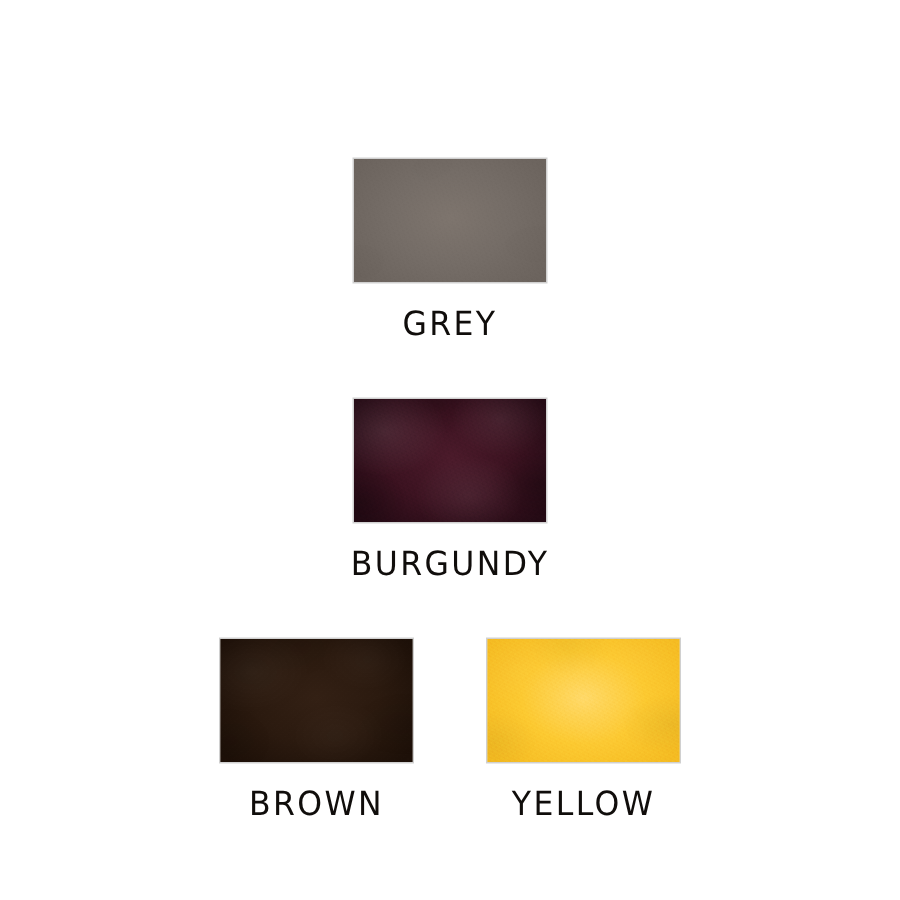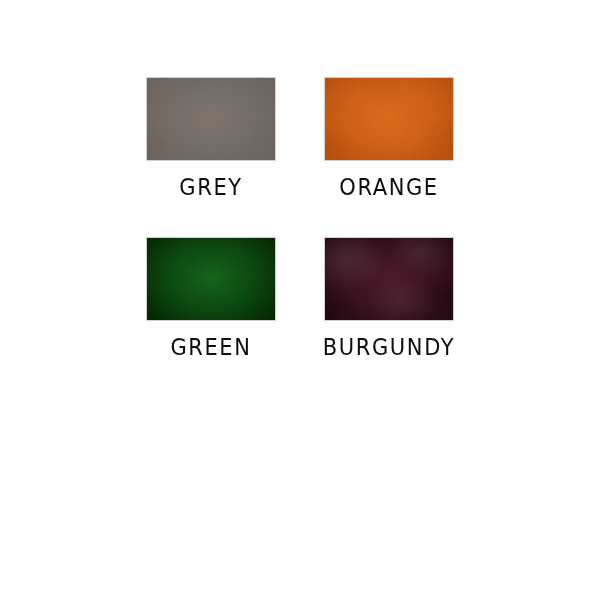--- a/index.html
+++ b/index.html
@@ -32,20 +32,21 @@
     justify-content: center;
     align-items: flex-start;
   }
   .swatch-cell {
     width: 178px;
     height: 160px;
     display: flex;
     flex-direction: column;
     align-items: center;
     justify-content: flex-start;
+    margin-top: 28px;
   }
   .swatch-chip {
     width: 128px;
     height: 82px;
     position: relative;
     overflow: hidden;
     box-shadow: 0 0 0 1px rgba(150,150,150,0.45);
   }
   
   .swatch-chip .grain {
@@ -98,45 +99,45 @@
 
   <div class="swatch-row">
     <div class="swatch-cell">
       <div class="swatch-chip" style="background-color: rgb(116, 108, 102);">
         <div class="vignette" style="background: radial-gradient(62% 72% at 50% 48%, rgb(125, 116, 109) 0%, rgb(116, 108, 102) 52%, rgb(107, 99, 93) 100%);"></div>
         <div class="mottle" style="opacity: 0.03;"></div>
         <div class="grain" style="opacity: 0.075;"></div>
       </div>
       <div class="swatch-label" style="color: rgb(16, 13, 11);">GREY</div>
     </div>
-    <div class="swatch-cell">
-      <div class="swatch-chip" style="background-color: rgb(207, 95, 22);">
-        <div class="vignette" style="background: radial-gradient(62% 72% at 50% 48%, rgb(217, 106, 28) 0%, rgb(207, 95, 22) 52%, rgb(184, 80, 15) 100%);"></div>
-        <div class="mottle" style="opacity: 0.113;"></div>
-        <div class="grain" style="opacity: 0.36;"></div>
-      </div>
-      <div class="swatch-label" style="color: rgb(16, 13, 11);">ORANGE</div>
-    </div>
   </div>
 
   <div class="swatch-row">
-    <div class="swatch-cell">
-      <div class="swatch-chip" style="background-color: rgb(12, 74, 16);">
-        <div class="vignette" style="background: radial-gradient(62% 72% at 50% 48%, rgb(20, 101, 26) 0%, rgb(12, 74, 16) 52%, rgb(5, 41, 5) 100%);"></div>
-        <div class="mottle" style="opacity: 0.06;"></div>
-        <div class="grain" style="opacity: 0.09;"></div>
-      </div>
-      <div class="swatch-label" style="color: rgb(16, 13, 11);">GREEN</div>
-    </div>
     <div class="swatch-cell">
       <div class="swatch-chip" style="background-color: rgb(59, 18, 32);">
         <div class="vignette" style="background: radial-gradient(62% 72% at 50% 48%, rgb(74, 26, 42) 0%, rgb(59, 18, 32) 52%, rgb(36, 10, 20) 100%);"></div>
         <div class="mottle" style="opacity: 0.722;"></div>
         <div class="grain" style="opacity: 0.383;"></div>
       </div>
       <div class="swatch-label" style="color: rgb(16, 13, 11);">BURGUNDY</div>
     </div>
   </div>
 
   <div class="swatch-row">
+    <div class="swatch-cell">
+      <div class="swatch-chip" style="background-color: rgb(43, 26, 15);">
+        <div class="vignette" style="background: radial-gradient(62% 72% at 50% 48%, rgb(51, 32, 20) 0%, rgb(43, 26, 15) 52%, rgb(29, 16, 8) 100%);"></div>
+        <div class="mottle" style="opacity: 0.297;"></div>
+        <div class="grain" style="opacity: 0.158;"></div>
+      </div>
+      <div class="swatch-label" style="color: rgb(16, 13, 11);">BROWN</div>
+    </div>
+    <div class="swatch-cell">
+      <div class="swatch-chip" style="background-color: rgb(252, 201, 48);">
+        <div class="vignette" style="background: radial-gradient(62% 72% at 50% 48%, rgb(255, 217, 104) 0%, rgb(252, 201, 48) 52%, rgb(245, 187, 34) 100%);"></div>
+        <div class="mottle" style="opacity: 0.175;"></div>
+        <div class="grain" style="opacity: 0.56;"></div>
+      </div>
+      <div class="swatch-label" style="color: rgb(16, 13, 11);">YELLOW</div>
+    </div>
   </div>
 
 </div>
 
 </body></html>

